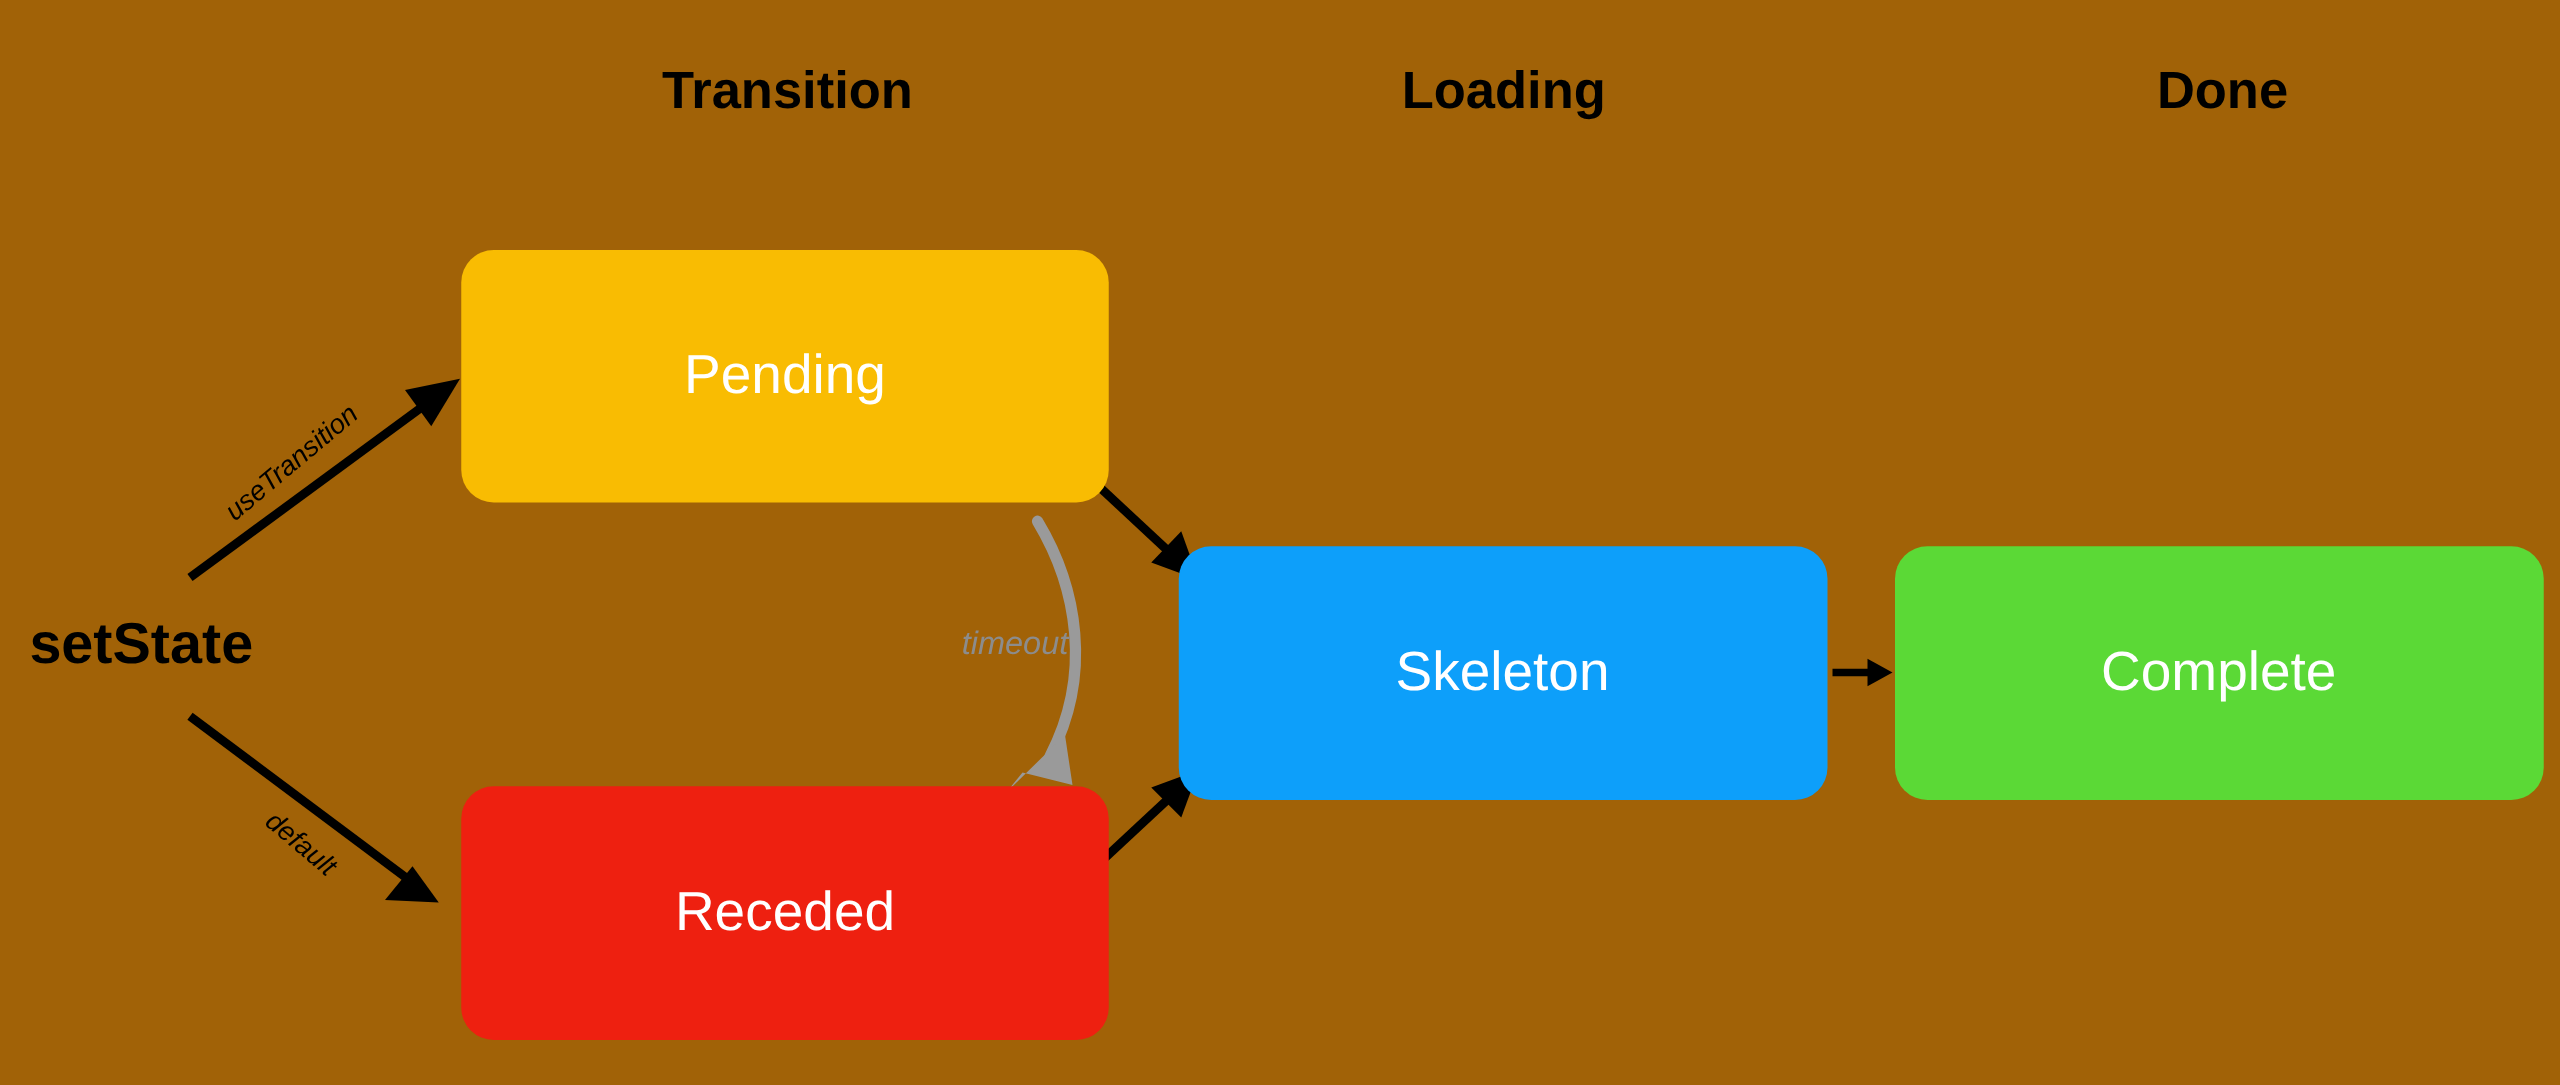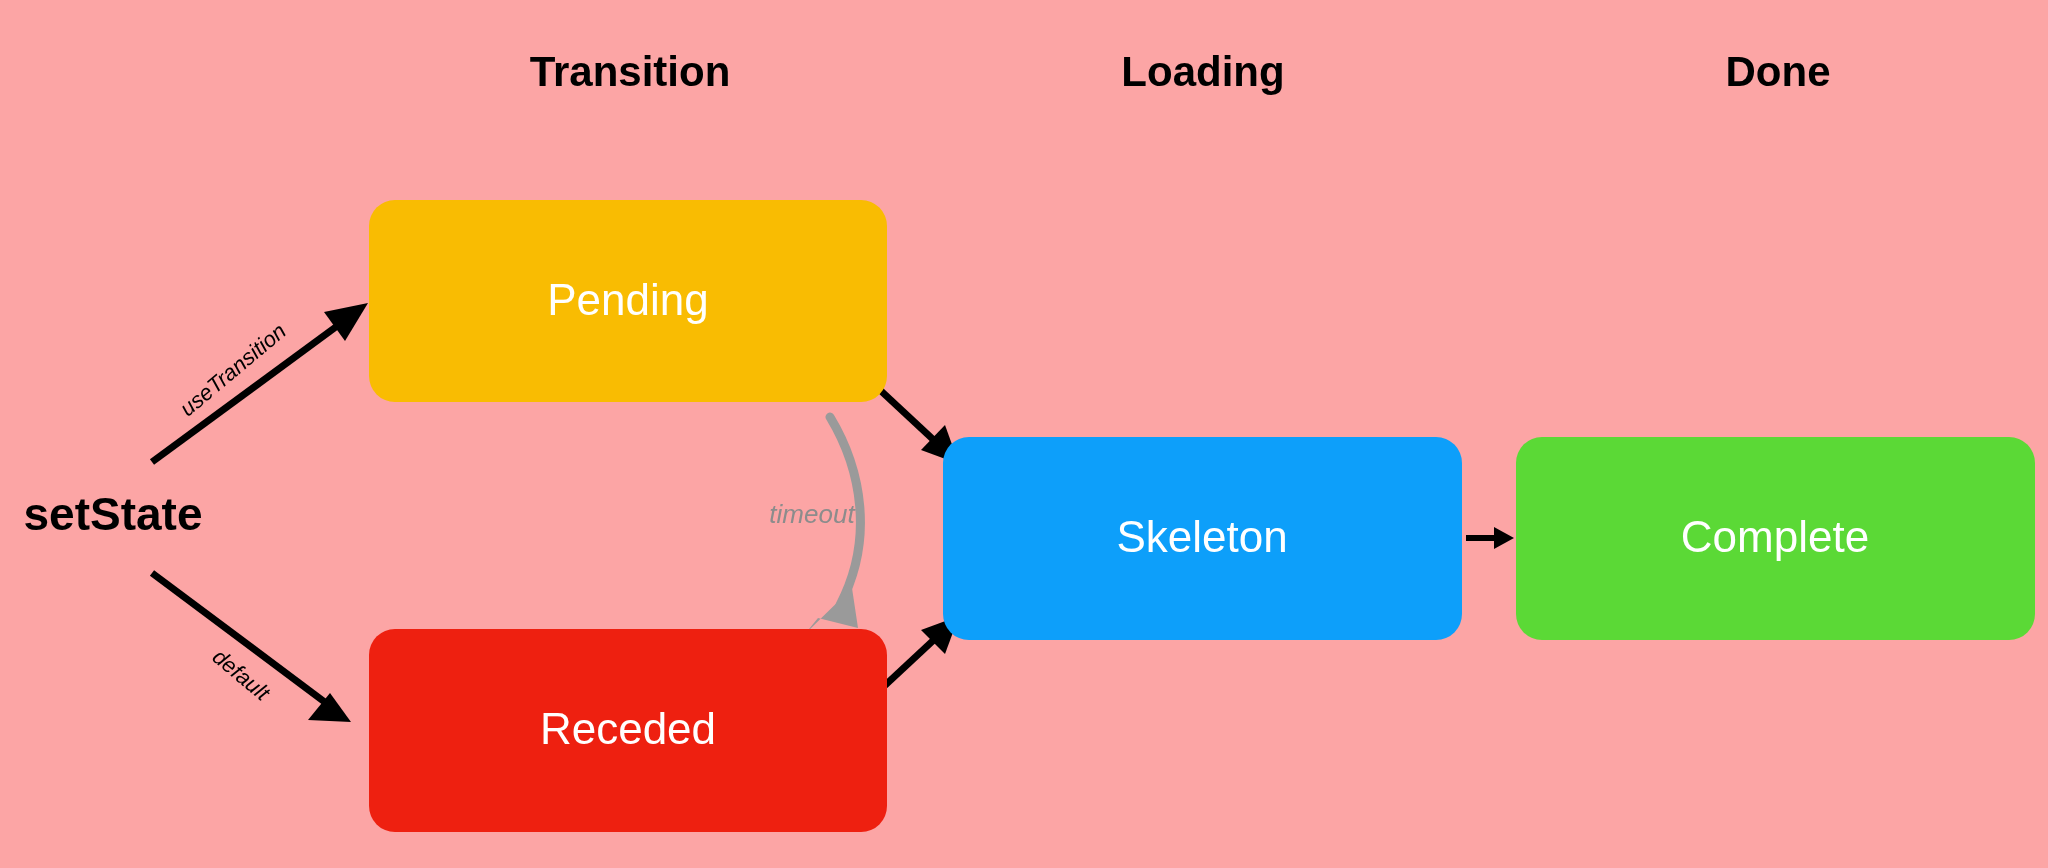--- a/index.html
+++ b/index.html
@@ -10,21 +10,21 @@
   body {
     width: 2048px;
     height: 868px;
     font-family: "Liberation Sans", sans-serif;
     overflow: hidden;
   }
   #stage {
     position: relative;
     width: 2048px;
     height: 868px;
-    background: #fca5a5;
+    background: #a16207;
   }
   #diagram-svg {
     position: absolute;
     left: 0;
     top: 0;
     width: 2048px;
     height: 868px;
     display: block;
   }
   .col-header {

